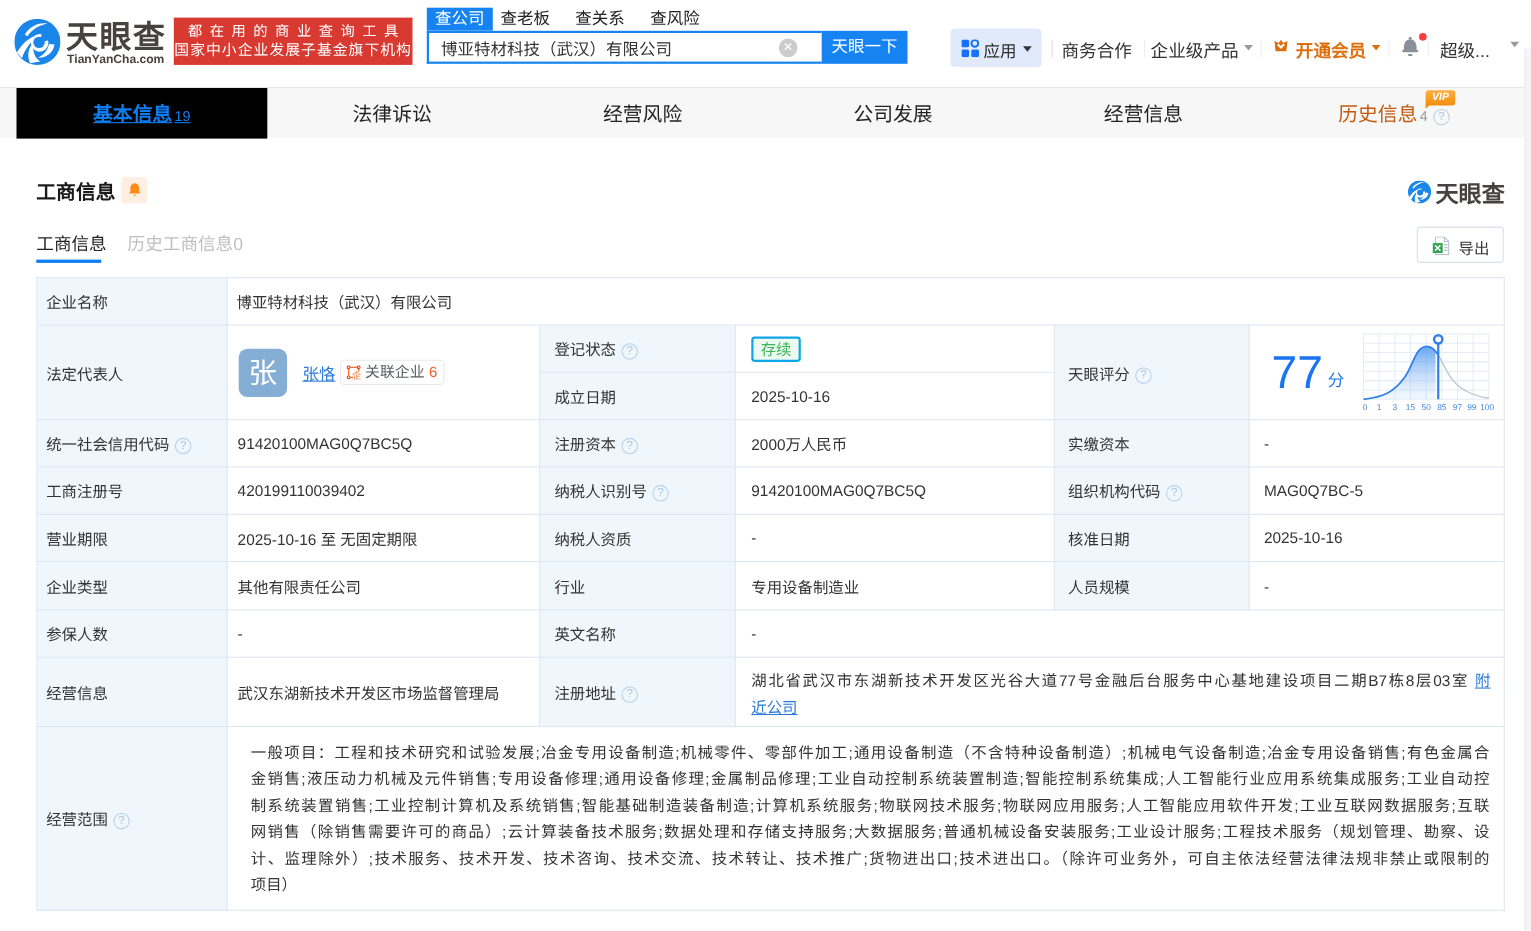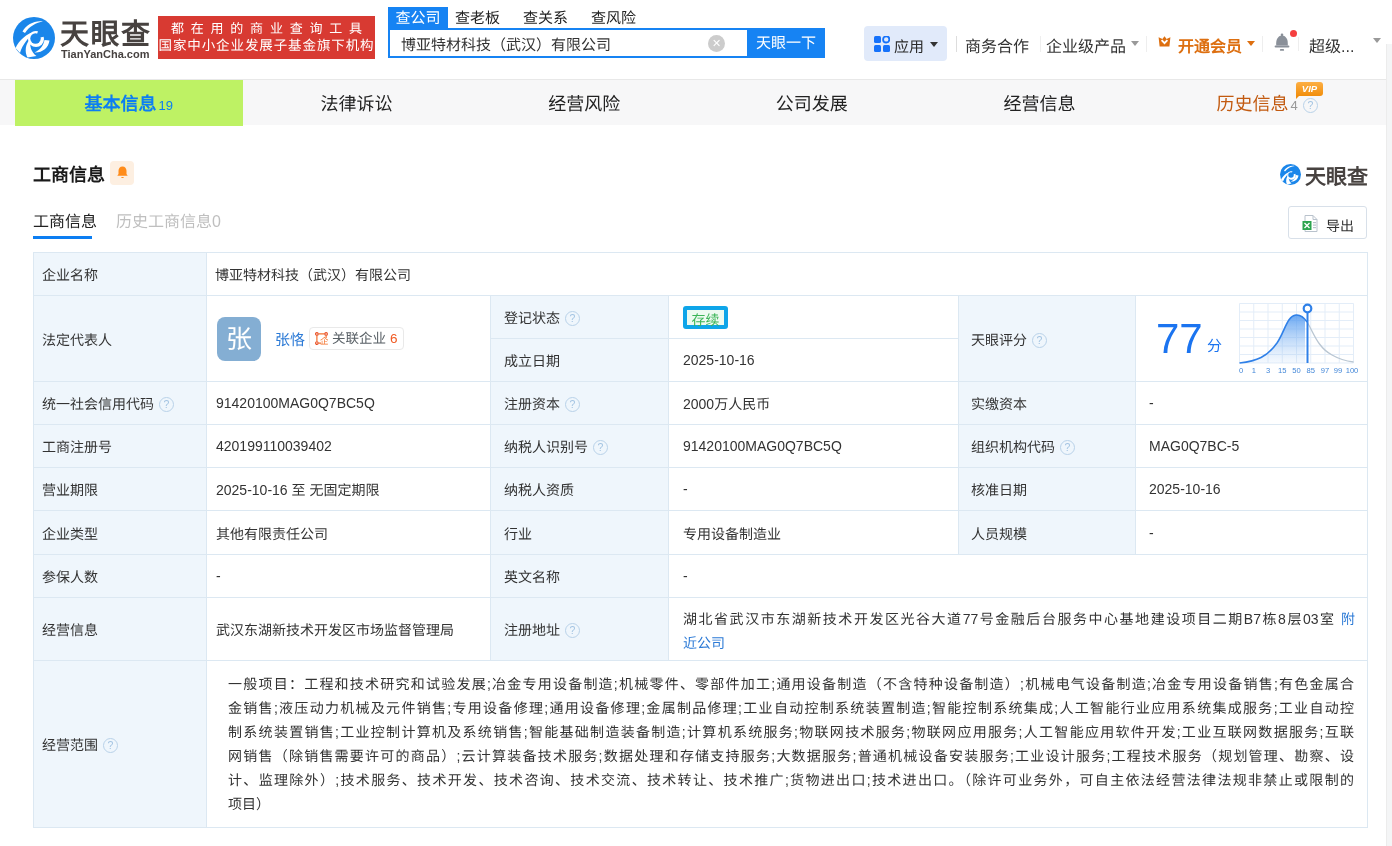--- a/index.html
+++ b/index.html
@@ -34,21 +34,21 @@
 #vipnav { color:#dd6f10; font-weight:bold; }
 #vipnav .gcar { border-top-color:#dd6f10; }
 #belldot { position:absolute; left:1290px; top:30px; width:7px; height:7px; border-radius:50%; background:#f53f3f; }
 #supnav { position:absolute; left:1309px; top:33px; font-size:16px; color:#333; }
 #supcar { position:absolute; left:1373px; top:38px; width:0; height:0; border:4.5px solid transparent; border-top:5.5px solid #999; }
 
 
 #tabbar { position:absolute; left:0; top:79px; width:1386px; height:46px; background:#f7f7f8; border-top:1px solid #e8e8e8; }
 #tabs { position:absolute; left:15px; top:0; width:1366px; height:46px; display:flex; }
 #tabs .mt { flex:1; text-align:center; line-height:49px; font-size:18px; color:#222; position:relative; }
-#tabs .mt.on { background:#bef264; color:#0c7ef2; font-weight:bold; }
+#tabs .mt.on { background:#000000; color:#0c7ef2; font-weight:bold;text-decoration:underline; }
 #tabs .cnt { font-size:13px; color:#0c7ef2; font-weight:normal; margin-left:2px; }
 #tabs .his { color:#c25a10; }
 #tabs .hcnt { font-size:13px; color:#999; margin-left:2px; }
 .qmark { display:inline-block; width:15px; height:15px; border-radius:50%; border:1px solid #b9d2e9; color:#a3c4e2; font-size:10.5px; line-height:13px; text-align:center; vertical-align:1px; margin-left:5px; font-weight:normal; }
 #vipbadge { position:absolute; left:1296px; top:82px; width:27px; height:14px; background:linear-gradient(#fdaf44,#f18e0c); border-radius:3px 3px 3px 0; color:#fff; font-size:9.5px; font-weight:bold; font-style:italic; text-align:center; line-height:14px; }
 #vipbadge:after { content:""; position:absolute; left:0; top:13px; border-left:4px solid #f18e0c; border-bottom:4px solid transparent; }
 
 
 #cardTitle { position:absolute; left:33px; top:160px; font-size:18px; font-weight:bold; color:#1a1a1a; }
 #bellbox { position:absolute; left:110px; top:161px; width:24px; height:24px; background:#fdefe1; border-radius:4px; text-align:center; }
@@ -63,25 +63,25 @@
 
 #tbl { position:absolute; left:33px; top:252px; border-collapse:collapse; table-layout:fixed; }
 #tbl td { border:1px solid #dce8f2; font-size:14px; color:#333; vertical-align:middle; }
 #tbl td.lb { background:#eff6fc; }
 td.c1 { padding-left:8px; }
 td.c2 { padding-left:8px; }
 td.c3 { padding-left:13px; }
 td.c4 { padding-left:14px; }
 td.c5 { padding-left:12px; }
 td.c6 { padding-left:13px; }
-.blue { color:#2c7ad6; }
+.blue { color:#2c7ad6;text-decoration:underline; }
 #avatar { display:inline-block; width:44px; height:44px; background:#84aed3; border-radius:8px; color:#fff; font-size:26px; text-align:center; line-height:44px; vertical-align:middle; }
 #relbadge { display:inline-block; height:23px; border:1px solid #e9e9e9; border-radius:4px; font-size:13.5px; color:#596066; line-height:21px; padding:0 6px 0 5px; vertical-align:middle; }
 #relbadge b { color:#f05a23; font-weight:normal; margin-left:4px; }
-#cunxu { display:inline-block; width:45px; height:23px; background:#edfaf0; border:4px solid #0ea5e9; border-radius:3px; color:#3bb557; font-size:14px; text-align:center; line-height:21px; }
+#cunxu { display:inline-block; width:45px; height:23px; background:#edfaf0; border:2px solid #0ea5e9; border-radius:3px; color:#3bb557; font-size:14px; text-align:center; line-height:21px; }
 #score77 { position:absolute; left:20px; top:19px; font-size:42px; font-weight:normal; color:#1b74f0; }
 #scoreFen { position:absolute; left:71px; top:38px; font-size:15px; color:#1b74f0; }
 </style>
 </head>
 <body>
 <div id="header">
   <svg class="abs" style="left:13px;top:17px" width="42" height="42" viewBox="0 0 42 42">
     <circle cx="21" cy="21" r="21" fill="#1a86ea"></circle>
     <path d="M9.5,14.5 C13.5,7.5 22,3 30,4.5 C23.5,5.5 16,9.5 12,16 Z" fill="#fff"></path>
     <path d="M2.5,31 C6,23.5 13.5,16.5 22.5,14.5 C15.5,20 9.5,27.5 7,36 Z" fill="#fff"></path>

